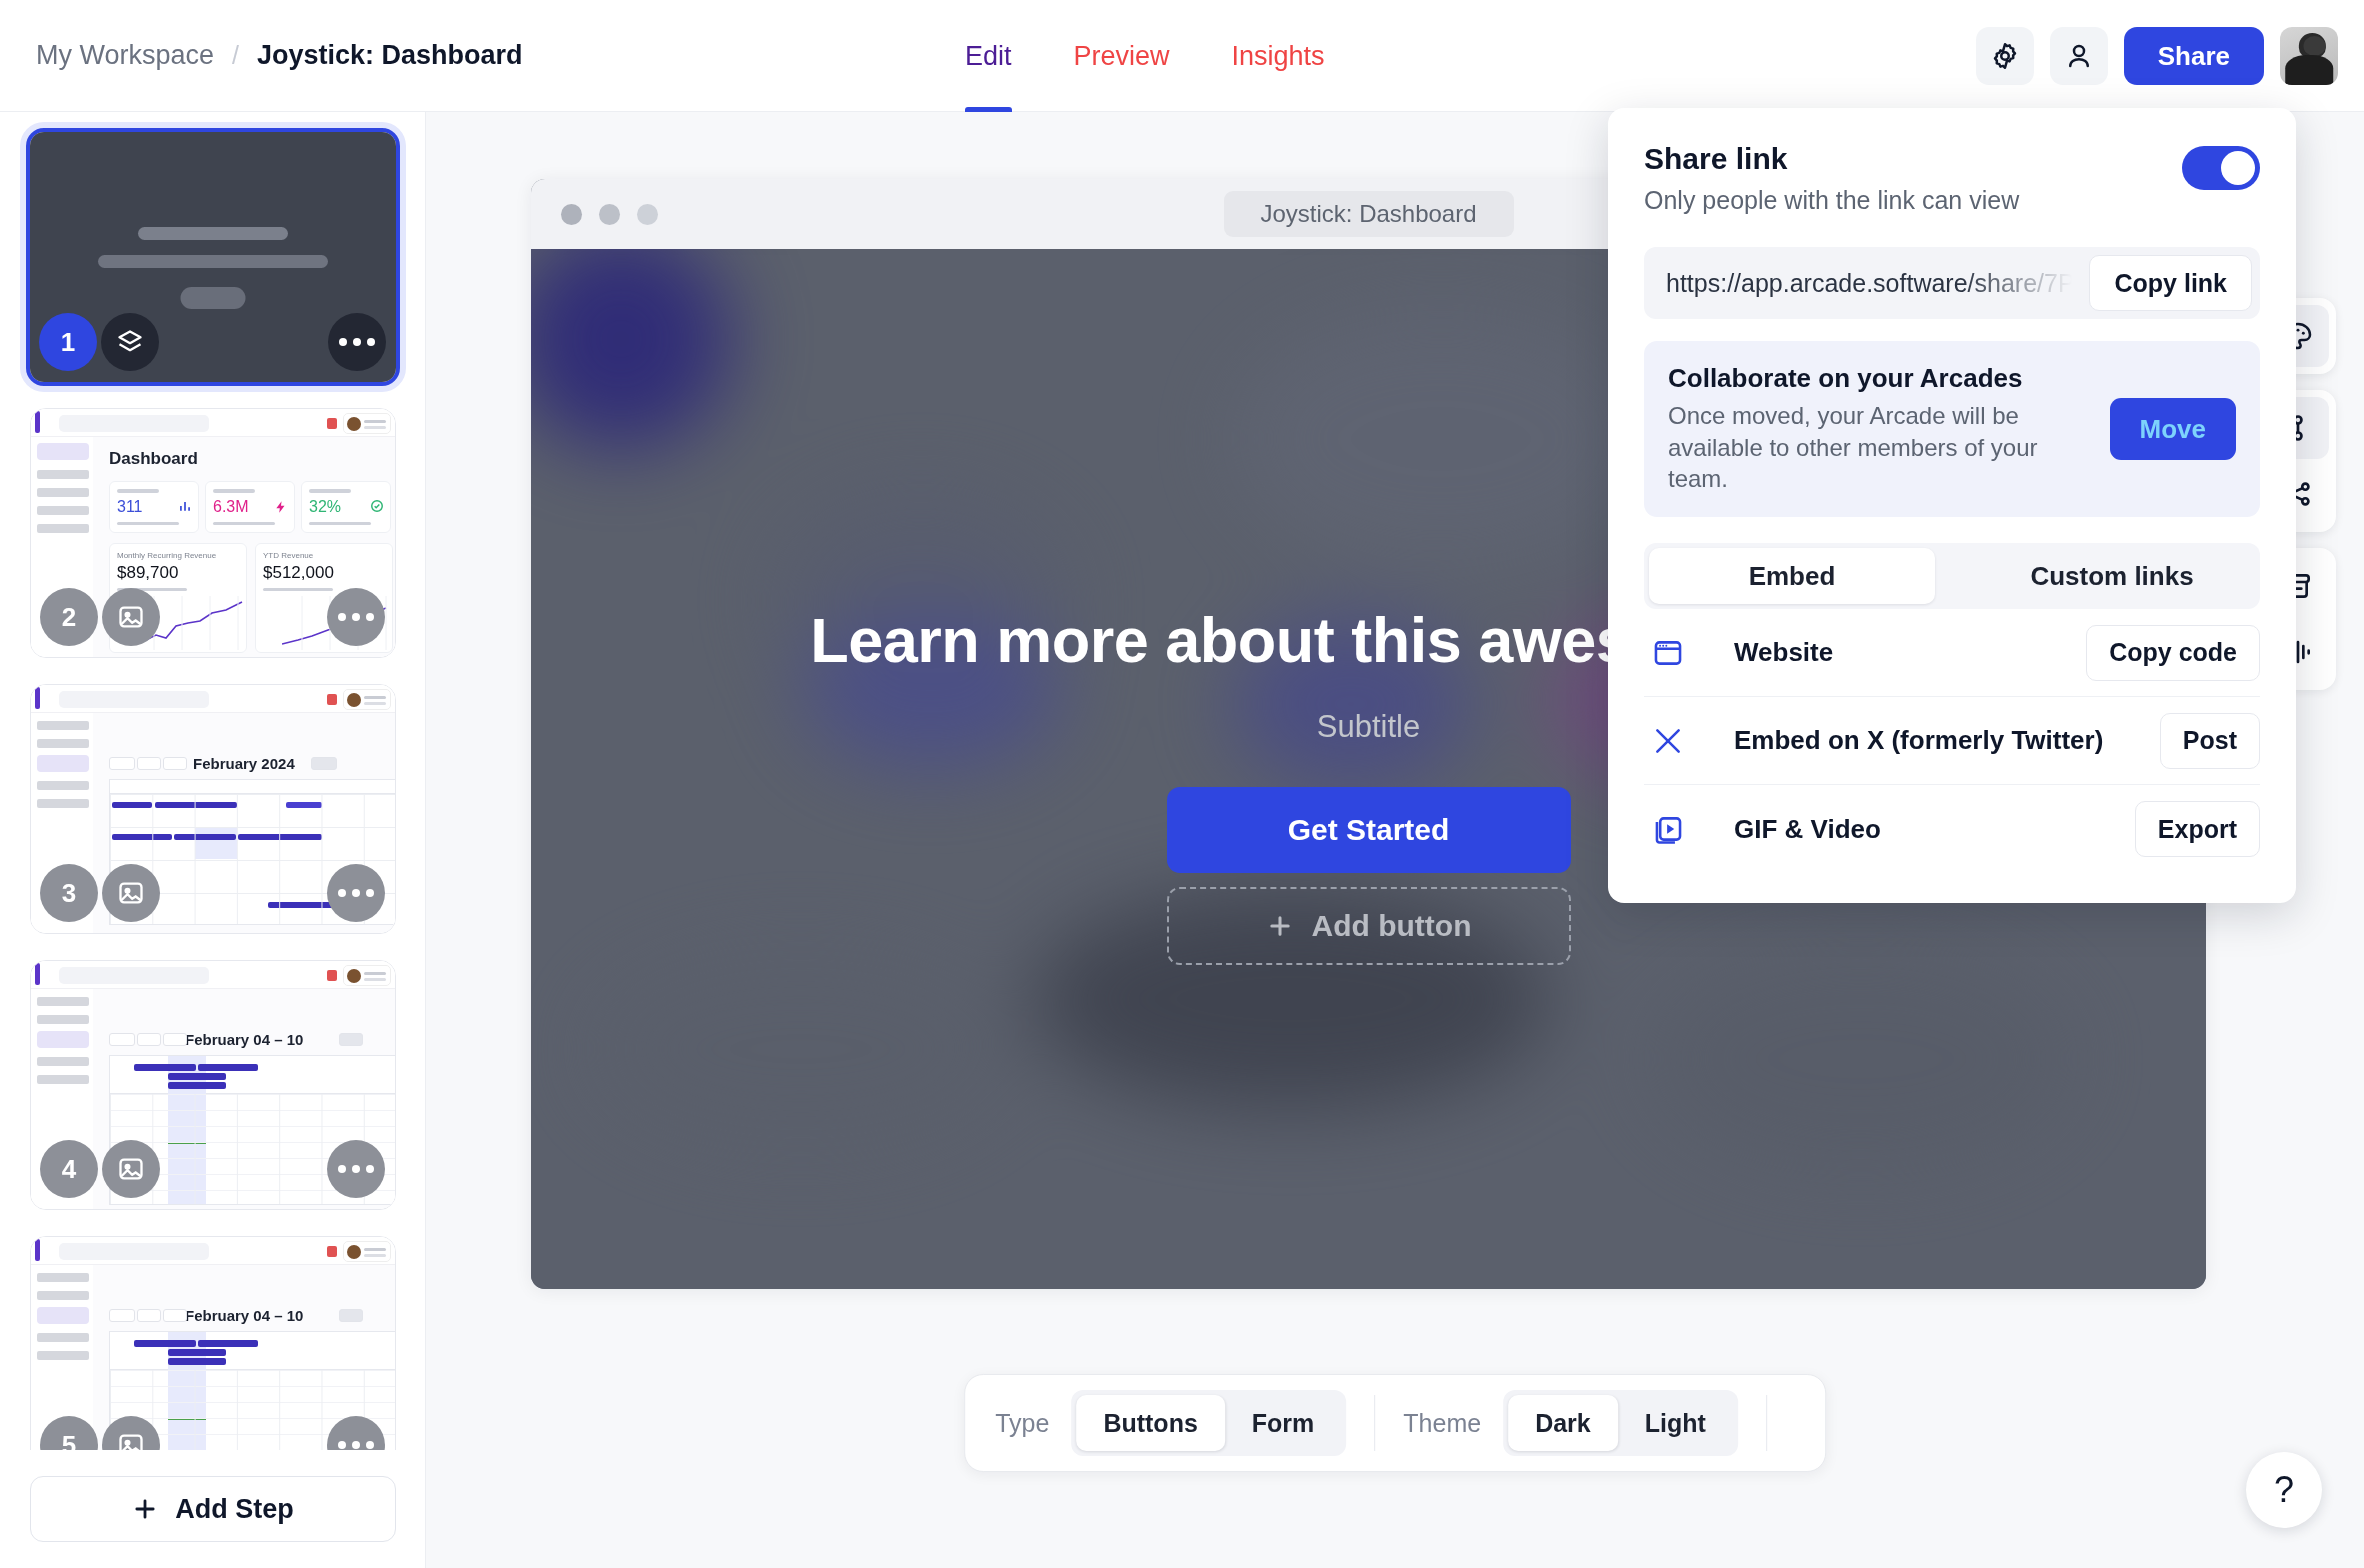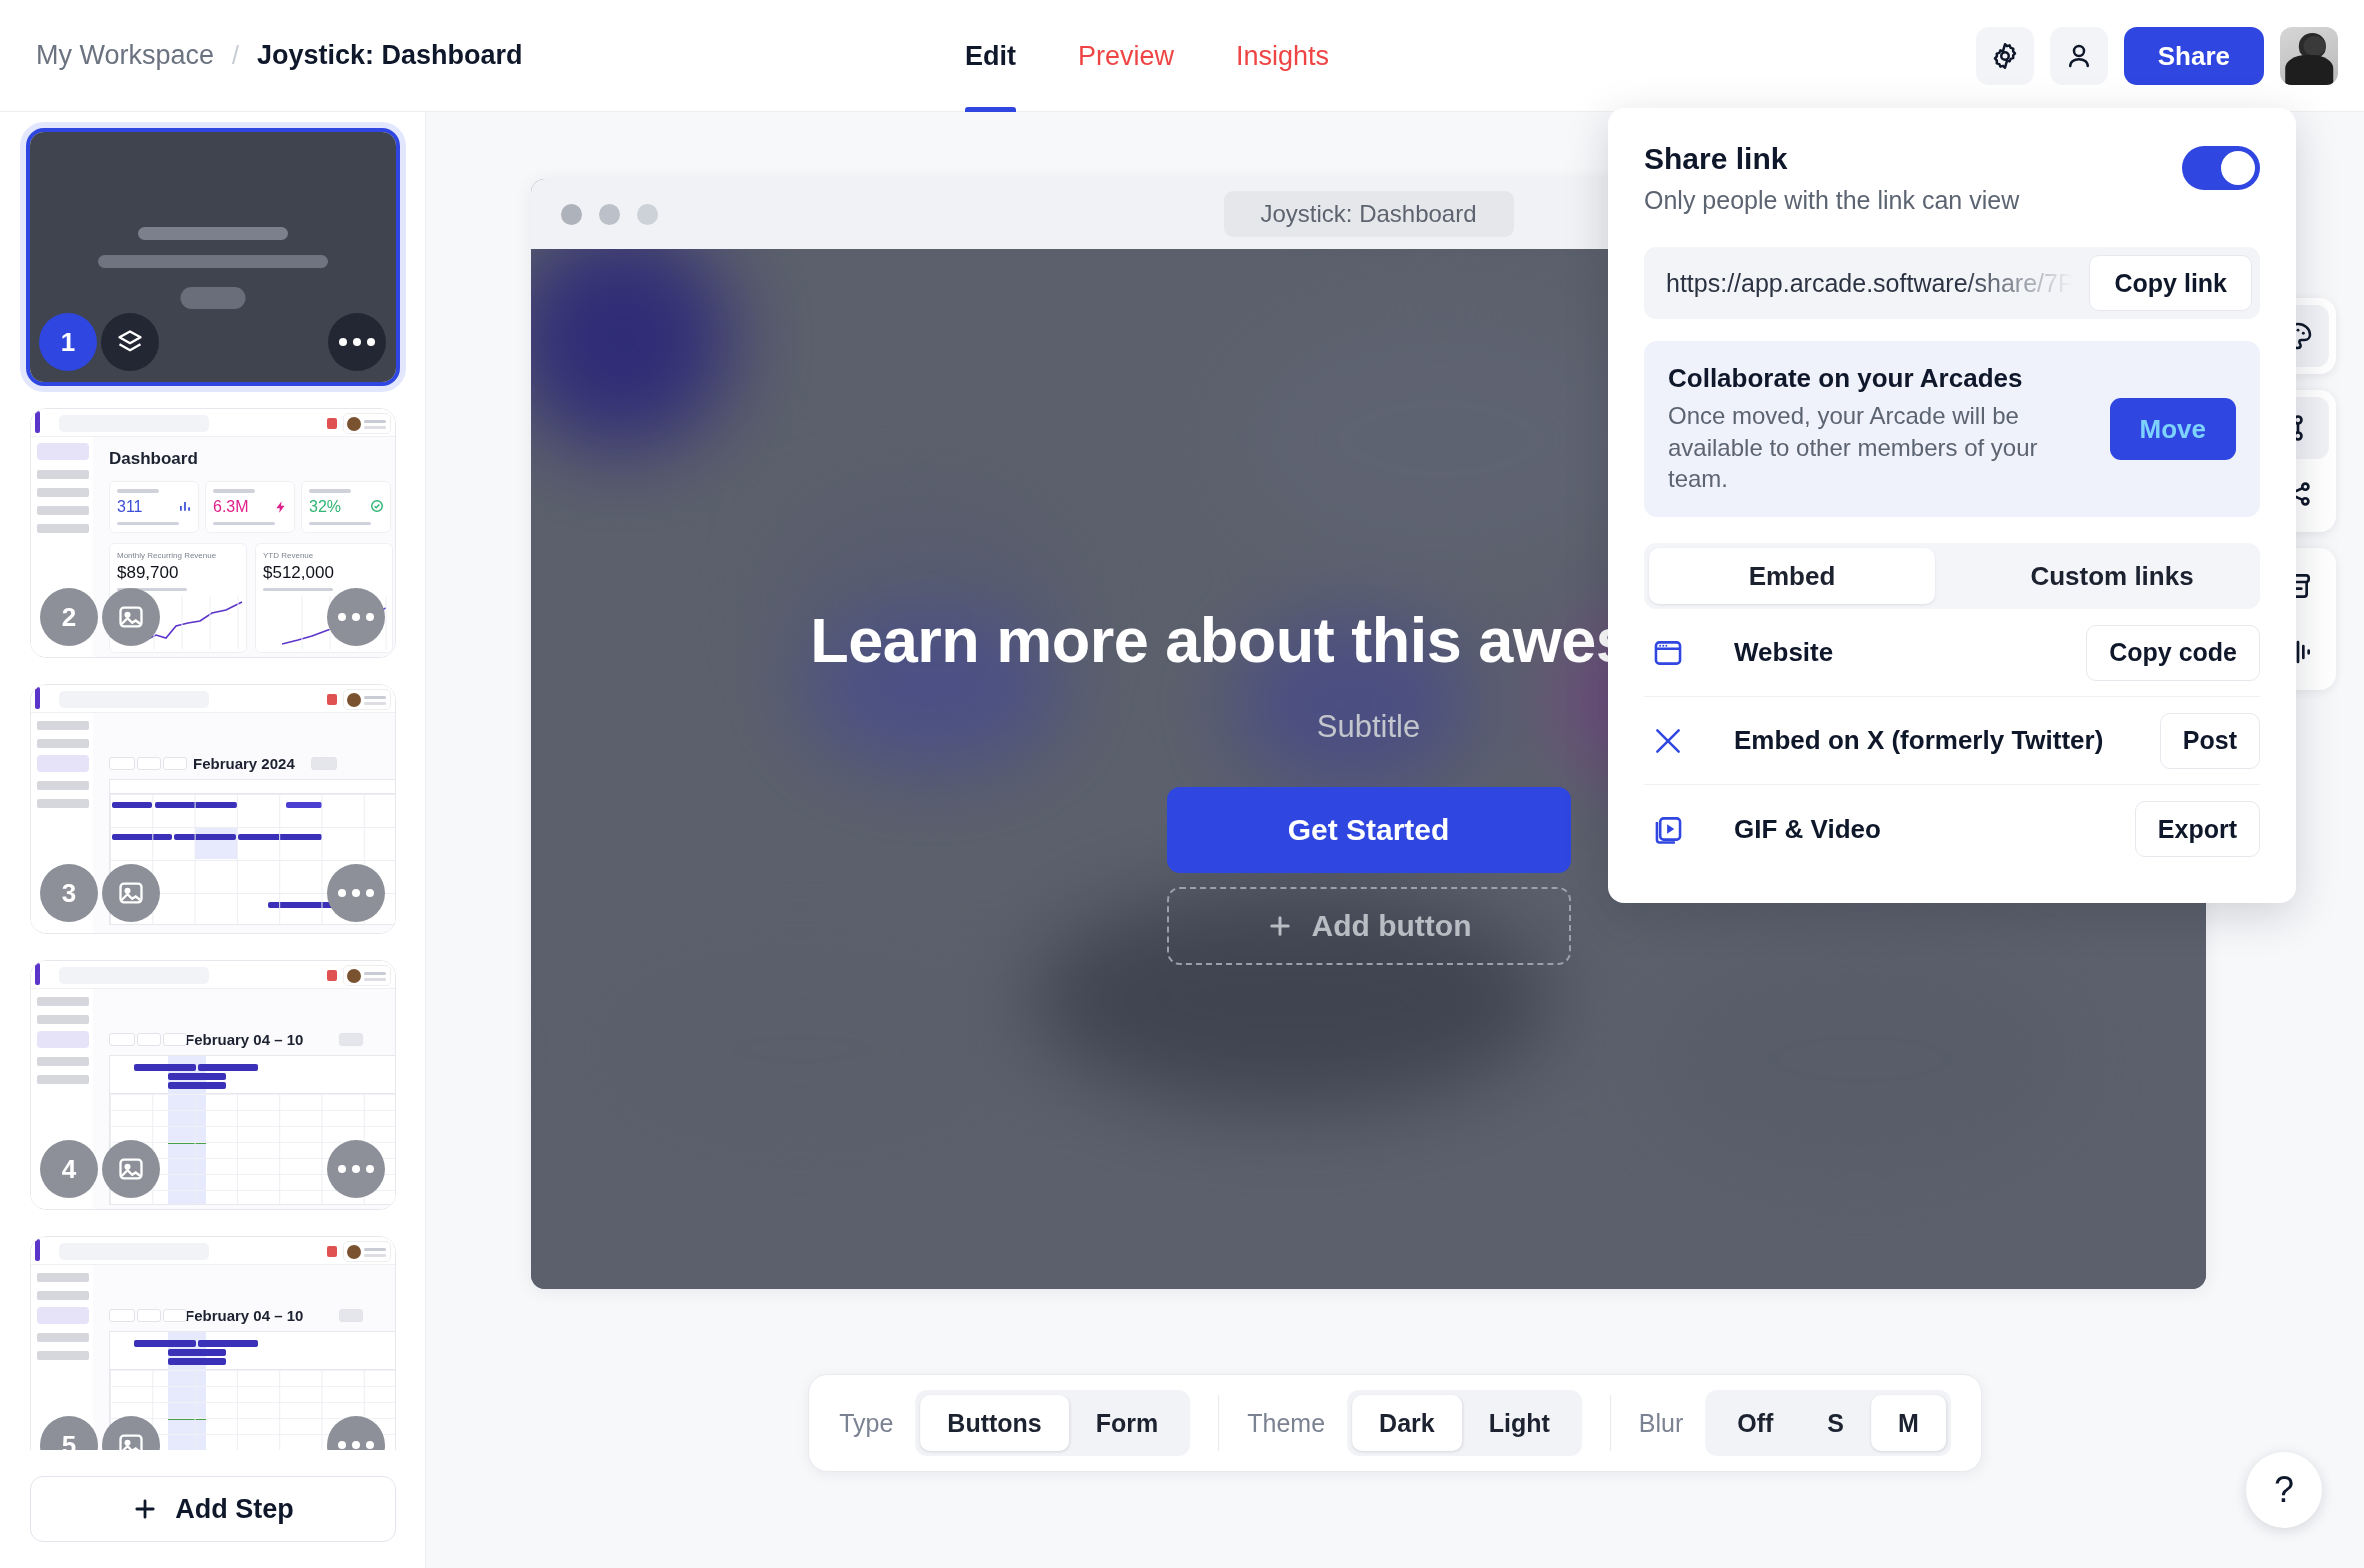--- a/index.html
+++ b/index.html
@@ -18,21 +18,21 @@
     background:#fff; display:flex; align-items:center;
     border-bottom:1px solid #eceef2; z-index:30;
   }
   .breadcrumb { display:flex; align-items:center; gap:18px; padding-left:36px; }
   .crumb-ws { font-size:27px; color:#6b7280; }
   .crumb-sep { font-size:25px; color:#c7cbd4; }
   .crumb-title { font-size:27px; color:#0f172a; font-weight:bold; }
 
   .tabs { position:absolute; left:965px; top:0; height:112px; display:flex; align-items:center; gap:62px; }
   .tab { font-size:27px; color:#ef4444; height:112px; display:flex; align-items:center; position:relative; }
-  .tab.active { color:#0f172a; font-weight:bold; }
+  .tab.active { color:#4c1d95; font-weight:normal; }
   .tab.active::after {
     content:""; position:absolute; left:0; right:0; bottom:0; height:5px;
     background:#2f46e0; border-radius:3px 3px 0 0;
   }
 
   .top-right { position:absolute; right:26px; top:0; height:112px; display:flex; align-items:center; gap:16px; }
   .icon-btn {
     width:58px; height:58px; border-radius:13px; background:#f2f4f7;
     display:flex; align-items:center; justify-content:center; border:none; cursor:pointer;
   }
@@ -607,28 +607,20 @@
       </div>
       <div class="divider"></div>
       <div class="ctrl-group">
         <span class="ctrl-label">Theme</span>
         <div class="seg">
           <div class="seg-item on">Dark</div>
           <div class="seg-item">Light</div>
         </div>
       </div>
       <div class="divider"></div>
-      <div class="ctrl-group">
-        <span class="ctrl-label">Blur</span>
-        <div class="seg">
-          <div class="seg-item">Off</div>
-          <div class="seg-item">S</div>
-          <div class="seg-item on">M</div>
-        </div>
-      </div>
     </div>
 
     <div class="rail">
       <div class="rail-card">
         <div class="rail-btn on">
           <svg width="32" height="32" viewBox="0 0 24 24" fill="none" stroke="#0f172a" stroke-width="1.9">
             <path d="M12 3a9 9 0 100 18c1.3 0 2-.9 2-1.8 0-1.2-1-1.7-1-2.7 0-.8.6-1.5 1.6-1.5H17a4 4 0 004-4C21 6.5 16.9 3 12 3z"></path>
             <circle cx="8" cy="10" r="1.1" fill="#0f172a" stroke="none"></circle>
               <circle cx="12" cy="7.6" r="1.1" fill="#0f172a" stroke="none"></circle>
               <circle cx="16" cy="10" r="1.1" fill="#0f172a" stroke="none"></circle>

